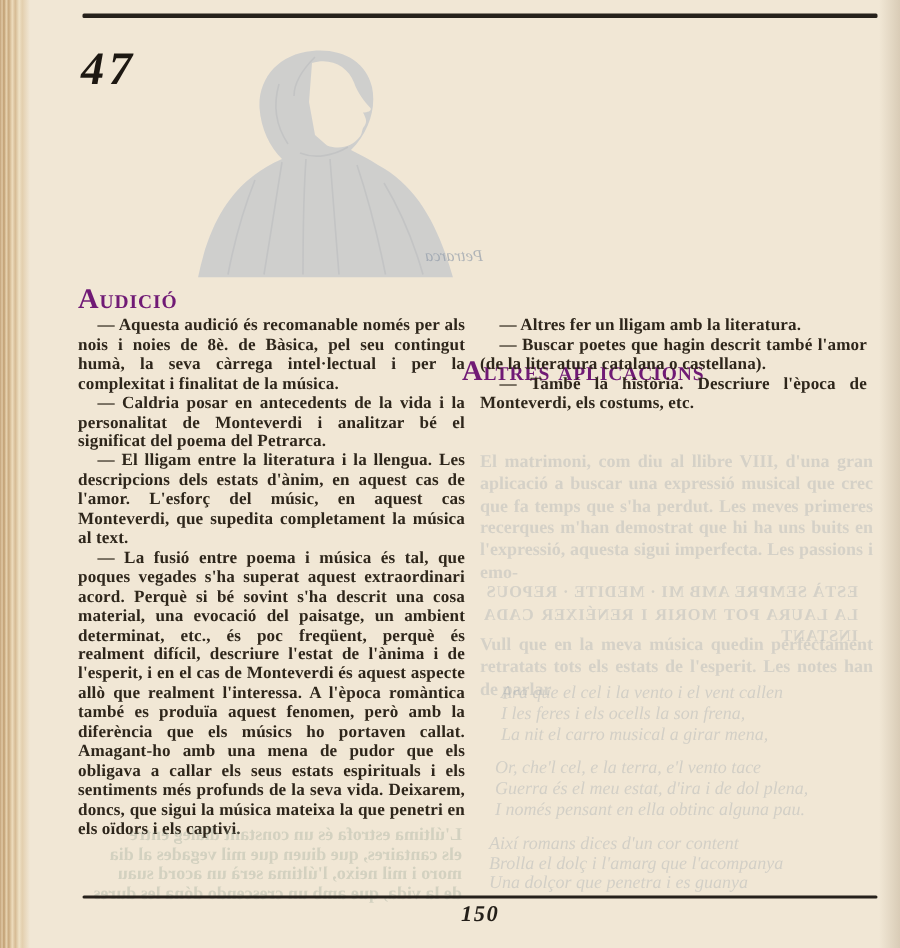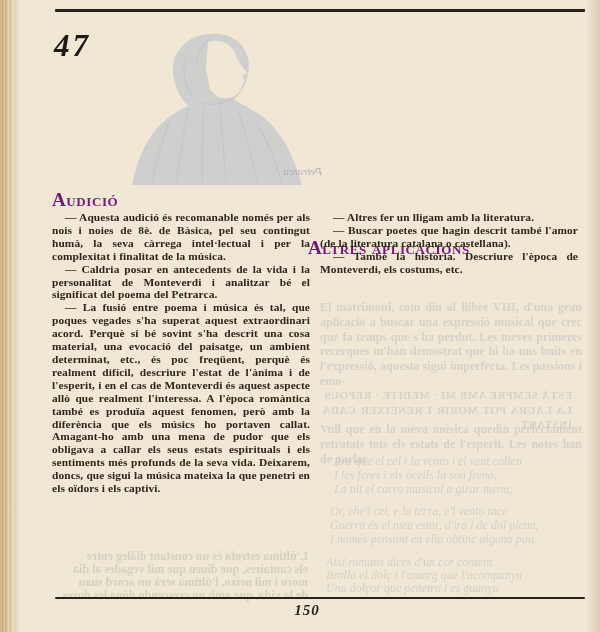--- a/index.html
+++ b/index.html
@@ -51,21 +51,21 @@
   
   .ghost{
     position:absolute;color:#8e9aa6;opacity:.28;font-weight:700;
     font-size:12px;line-height:14.8px;text-align:justify;
   }
   .ghost-green{color:#879a8b;}
   .ghost-caps{font-size:11px;letter-spacing:.5px;line-height:14px;}
   .ghost-poem{font-style:italic;font-weight:400;line-height:13.8px;opacity:.30;}
   .mirror{transform:scaleX(-1);}
   .page-number{
-    position:absolute;left:42px;top:602px;width:530px;text-align:center;
+    position:absolute;left:55px;top:602px;width:530px;text-align:center;
     font-style:italic;font-weight:700;font-size:15px;letter-spacing:1px;color:#241f19;
   }
 </style>
 </head>
 <body>
 
 <div class="binding"></div>
 <div class="right-shade"></div>
 
 <div class="rule rule-top"></div>
@@ -98,20 +98,21 @@
   </g>
 </svg>
 <div class="portrait-caption">Petrarca</div>
 
 <div class="col-header hdr-left">Audició</div>
 <div class="col-header hdr-right">Altres aplicacions</div>
 
 <div class="col left-col">
   <p>— Aquesta audició és recomanable només per als nois i noies de 8è. de Bàsica, pel seu contingut humà, la seva càrrega intel·lectual i per la complexitat i finalitat de la música.</p>
   <p>— Caldria posar en antecedents de la vida i la personalitat de Monteverdi i analitzar bé el significat del poema del Petrarca.</p>
+  <p>— El lligam entre la literatura i la llengua. Les descripcions dels estats d'ànim, en aquest cas de l'amor. L'esforç del músic, en aquest cas Monteverdi, que supedita completament la música al text.</p>
   <p>— La fusió entre poema i música és tal, que poques vegades s'ha superat aquest extraordinari acord. Perquè si bé sovint s'ha descrit una cosa material, una evocació del paisatge, un ambient determinat, etc., és poc freqüent, perquè és realment difícil, descriure l'estat de l'ànima i de l'esperit, i en el cas de Monteverdi és aquest aspecte allò que realment l'interessa. A l'època romàntica també es produïa aquest fenomen, però amb la diferència que els músics ho portaven callat. Amagant-ho amb una mena de pudor que els obligava a callar els seus estats espirituals i els sentiments més profunds de la seva vida. Deixarem, doncs, que sigui la música mateixa la que penetri en els oïdors i els captivi.</p>
 </div>
 
 <div class="col right-col">
   <p>— Altres fer un lligam amb la literatura.</p>
   <p>— Buscar poetes que hagin descrit també l'amor (de la literatura catalana o castellana).</p>
   <p>— També la història. Descriure l'època de Monteverdi, els costums, etc.</p>
 </div>
 
 <div class="ghost" style="left:320px;top:300px;width:262px;">El matrimoni, com diu al llibre VIII, d'una gran aplicació a buscar una expressió musical que crec que fa temps que s'ha perdut. Les meves primeres recerques m'han demostrat que hi ha uns buits en l'expressió, aquesta sigui imperfecta. Les passions i emo-</div>

